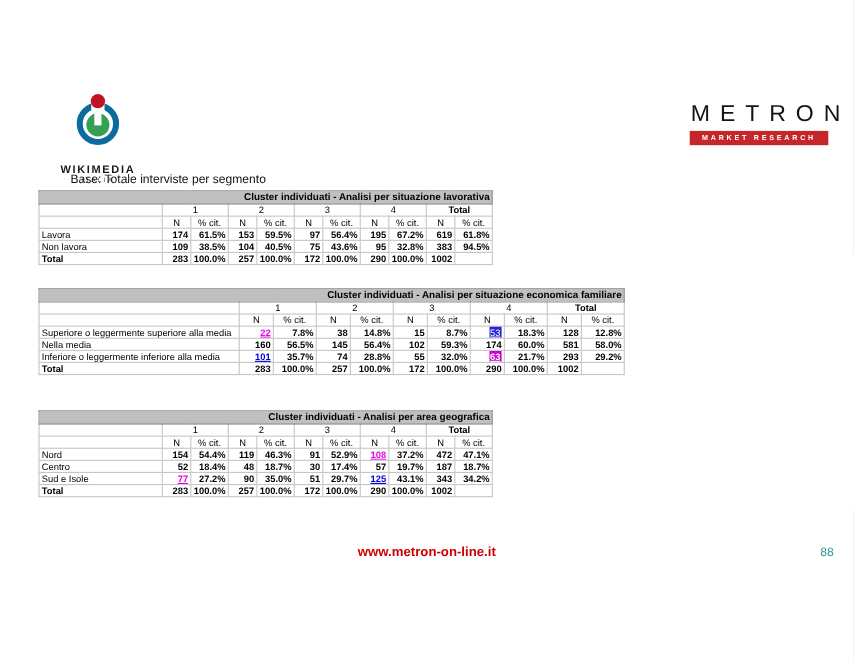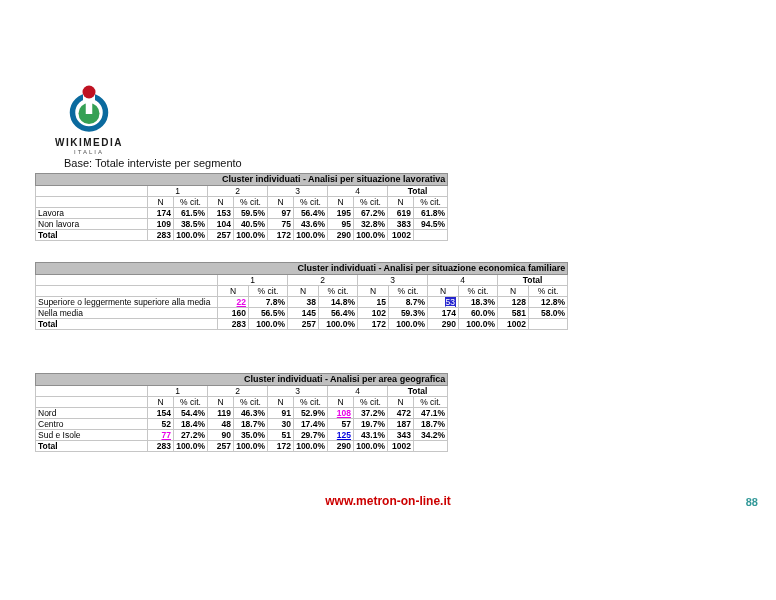--- a/index.html
+++ b/index.html
@@ -1,21 +1,21 @@
 <!DOCTYPE html>
 <html style="--link-blue: #0000DD; --link-magenta: #E800E8; --hl-blue: #2525CE; --hl-magenta: #CC00CC; --title-bar: #C0C0C0; --url-red: #CC0000; --page-teal: #339999; --metron-red: #C4262B;"><head>
 <meta charset="utf-8">
 <style>
   html,body { margin:0; padding:0; background:#e8e8e8; font-family:"Liberation Sans", sans-serif; }
   .slide { position:relative; width:776px; height:600px; background:#ffffff; overflow:hidden; margin:0 auto; }
 
   
   .wm-logo { position:absolute; left:34px; top:84px; width:110px; text-align:center; }
   .wm-mark { display:block; margin:0 auto; }
-  .wm-name { font-size:10px; font-weight:bold; letter-spacing:1.5px; color:#1a1a1a; margin-top:1px; }
+  .wm-name { font-size:10px; font-weight:bold; letter-spacing:1.5px; color:#1a1a1a; margin-top:13px; }
   .wm-sub  { font-size:6px; letter-spacing:2px; color:#555; margin-top:1px; }
 
   
   .mt-logo { position:absolute; left:622px; top:92px; width:134px; }
   .mt-name { font-size:21px; font-weight:500; letter-spacing:9px; color:#141414; text-align:center; padding-left:6px; white-space:nowrap; }
   .mt-bar  { margin-top:3px; margin-left:5px; width:126px; height:13px; background:var(--metron-red); color:#fff;
              font-size:6.5px; font-weight:bold; letter-spacing:2.5px; text-align:center; line-height:13px; white-space:nowrap; }
 
   .base-note { position:absolute; left:64px; top:157px; font-size:11px; color:#111; }
 
@@ -31,39 +31,43 @@
   .dtable td.num { text-align:right; font-weight:bold; }
   .dtable td.lbl { text-align:left; }
   .dtable .bold { font-weight:bold; }
   .lm { color:var(--link-magenta); text-decoration:underline; font-weight:bold; }
   .lb { color:var(--link-blue); text-decoration:underline; font-weight:bold; }
   .hm { background:var(--hl-magenta); color:#fff; text-decoration:underline; font-weight:bold; padding:0 1px; }
   .hb { background:var(--hl-blue); color:#fff; text-decoration:underline; font-weight:normal; padding:4px 1px; }
 
   .footer-url { position:absolute; left:0; right:0; top:494px; text-align:center;
                 font-size:12px; font-weight:bold; color:var(--url-red); }
-  .page-num { position:absolute; right:18px; top:496px; font-size:11px; color:var(--page-teal);font-weight:bold; }
+  .page-num { position:absolute; right:18px; top:496px; font-size:11px; color:var(--page-teal); }
 </style>
 </head>
 <body>
 
 <div class="slide">
 
   <div class="wm-logo">
     <svg class="wm-mark" width="50" height="52" viewBox="0 0 100 104">
       <circle cx="50" cy="57" r="33" fill="none" stroke="#0b6a9e" stroke-width="11"></circle>
       <rect x="38" y="2" width="24" height="34" fill="#ffffff"></rect>
       <circle cx="50" cy="59" r="21" fill="#35a054"></circle>
       <rect x="43.5" y="32" width="13" height="28" fill="#ffffff"></rect>
       <circle cx="50" cy="16" r="13" fill="#bf1222"></circle>
     </svg>
     <div class="wm-name">WIKIMEDIA</div>
     <div class="wm-sub">ITALIA</div>
   </div>
 
+  <div class="mt-logo">
+    <div class="mt-name">METRON</div>
+    <div class="mt-bar">MARKET RESEARCH</div>
+  </div>
 
   <div class="base-note">Base: Totale interviste per segmento</div>
 
   <div class="dtable" style="left:35px; top:173px; width:412px;">
       <table>
         <colgroup>
           <col style="width: 112px;">
           <col style="width: 26px;">
           <col style="width: 34px;">
           <col style="width: 26px;">
@@ -203,20 +207,33 @@
             <td class="num">145</td>
             <td class="num">56.4%</td>
             <td class="num">102</td>
             <td class="num">59.3%</td>
             <td class="num">174</td>
             <td class="num">60.0%</td>
             <td class="num">581</td>
             <td class="num">58.0%</td>
           </tr>
           <tr>
+            <td class="lbl">Inferiore o leggermente inferiore alla media</td>
+            <td class="num"><span class="lb">101</span></td>
+            <td class="num">35.7%</td>
+            <td class="num">74</td>
+            <td class="num">28.8%</td>
+            <td class="num">55</td>
+            <td class="num">32.0%</td>
+            <td class="num"><span class="hm">63</span></td>
+            <td class="num">21.7%</td>
+            <td class="num">293</td>
+            <td class="num">29.2%</td>
+          </tr>
+          <tr>
             <td class="lbl bold">Total</td>
             <td class="num">283</td>
             <td class="num">100.0%</td>
             <td class="num">257</td>
             <td class="num">100.0%</td>
             <td class="num">172</td>
             <td class="num">100.0%</td>
             <td class="num">290</td>
             <td class="num">100.0%</td>
             <td class="num">1002</td>

